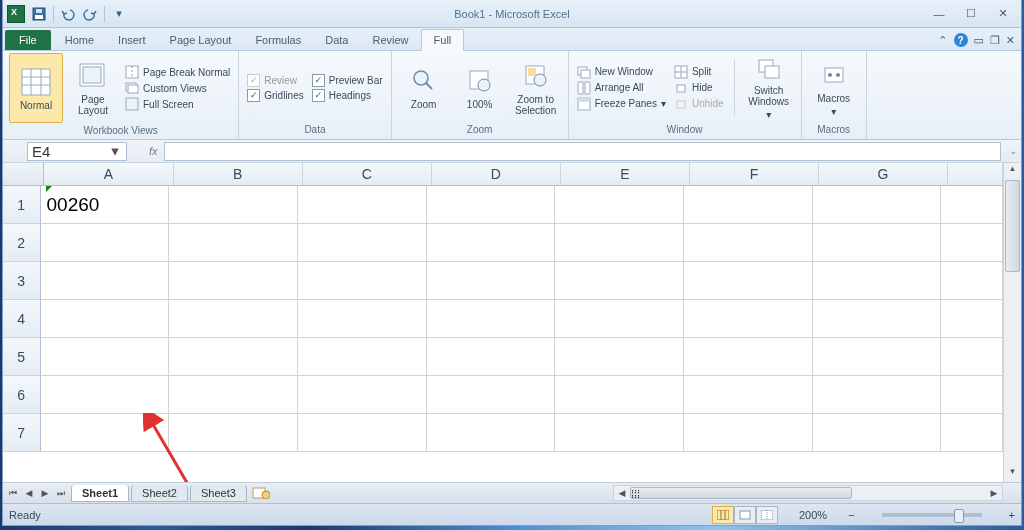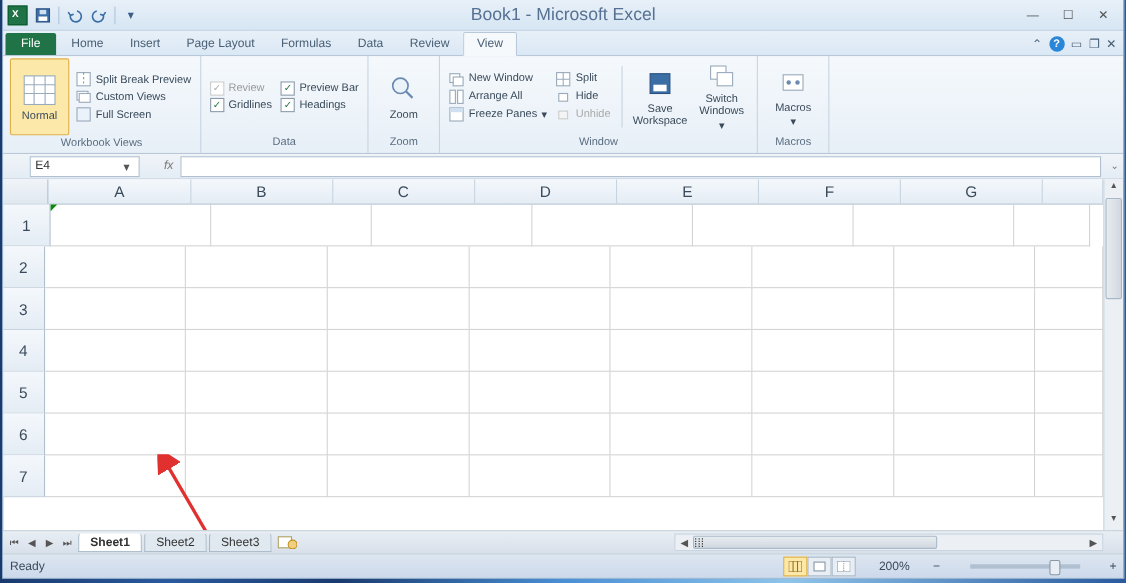--- a/index.html
+++ b/index.html
@@ -3,21 +3,21 @@
 <meta charset="utf-8">
 <style>
 html,body{margin:0;padding:0;font-family:"Segoe UI",Tahoma,sans-serif;font-size:11px;background:linear-gradient(90deg,#1a3a6e 0%,#2a5a9e 15%,#1a3a6e 30%,#4a8fd4 50%,#8fc4ea 70%,#2a5a9e 100%);width:1024px;height:530px;overflow:hidden;color:#333}
 .window{background:#fff;margin:0 2px 2px 2px;border:1px solid #80a0c0;border-top:none;height:525px;display:flex;flex-direction:column}
 .titlebar{height:27px;background:linear-gradient(#e8f0f8,#d6e6f4);display:flex;align-items:center;border-bottom:1px solid #b0c4de;position:relative}
 .app-icon{width:16px;height:16px;margin-left:4px;background:#207346;border:1px solid #0a5a2e;position:relative}
 .app-icon::after{content:"X";position:absolute;color:#fff;font-size:9px;font-weight:bold;left:3px;top:1px}
 .qat{display:flex;align-items:center;margin-left:4px;gap:2px}
 .qat-btn{width:20px;height:20px;display:flex;align-items:center;justify-content:center;color:#3b5e89}
 .qat-sep{width:1px;height:16px;background:#b0c4de;margin:0 2px}
-.title{position:absolute;left:50%;transform:translateX(-50%);color:#567191;font-size:16px}
+.title{position:absolute;left:50%;transform:translateX(-50%);color:#567191;font-size:11px}
 .win-ctrl{position:absolute;right:4px;display:flex;gap:4px}
 .win-btn{width:28px;height:17px;display:flex;align-items:center;justify-content:center;color:#555;font-size:11px}
 .tabs{height:22px;background:linear-gradient(#e8f0f8,#dae8f5);display:flex;align-items:flex-end;padding-left:2px;border-bottom:1px solid #b8c8d8;position:relative}
 .file-tab{background:#207346;color:#fff;padding:4px 14px;font-size:11px;margin-right:2px;border-radius:2px 2px 0 0}
 .tab{padding:4px 12px;color:#4a6075;cursor:default}
 .tab.active{background:#f5f9fc;border:1px solid #b8c8d8;border-bottom:1px solid #f5f9fc;border-radius:2px 2px 0 0;margin-bottom:-1px}
 .tab-right{position:absolute;right:6px;bottom:3px;display:flex;gap:6px;align-items:center;color:#4a6075}
 .help-ic{width:14px;height:14px;border-radius:50%;background:#2a86d8;color:#fff;display:flex;align-items:center;justify-content:center;font-size:10px;font-weight:bold}
 .ribbon{height:88px;background:linear-gradient(#f5f9fc,#e7eff7);display:flex;border-bottom:1px solid #b8c8d8}
 .grp{border-right:1px solid #c8d4e0;padding:2px 6px;display:flex;flex-direction:column;align-items:center}
@@ -25,21 +25,21 @@
 .grp-label{font-size:10px;color:#5a6d82;text-align:right;padding:2px 0}
 .big-btn{display:flex;flex-direction:column;align-items:center;justify-content:center;padding:2px 4px;gap:2px;width:44px;height:64px;font-size:10px;color:#3a4a5a;text-align:center;line-height:11px}
 .big-btn.sel{background:#fce8a8;border:1px solid #e0b048;border-radius:2px}
 .big-ic{width:32px;height:32px;display:flex;align-items:center;justify-content:center}
 .sm-list{display:flex;flex-direction:column;gap:2px;padding:2px}
 .sm-item{display:flex;align-items:center;gap:4px;font-size:10px;color:#3a4a5a;white-space:nowrap}
 .sm-ic{width:14px;height:14px;flex-shrink:0}
 .cb{width:11px;height:11px;border:1px solid #8a9aac;background:#fff;display:inline-flex;align-items:center;justify-content:center;font-size:9px;color:#207346}
 .cb.dis{color:#aaa;border-color:#ccc}
 .fbar{height:22px;background:linear-gradient(#f0f4f8,#e4ecf4);display:flex;align-items:center;border-bottom:1px solid #c8d4e0;position:relative}
-.namebox{width:90px;height:17px;background:#fff;border:1px solid #b0c0d0;margin-left:24px;padding:0 4px;font-size:11px;display:flex;align-items:center}
+.namebox{width:90px;height:17px;background:#fff;border:1px solid #b0c0d0;margin-left:24px;padding:0 4px;font-size:15px;display:flex;align-items:center}
 .namebox-dd{width:14px;color:#555;text-align:center}
 .fx{margin-left:12px;font-style:italic;color:#7a7a7a;font-size:11px}
 .fbar-in{flex:1;height:17px;background:#fff;border:1px solid #b0c0d0;margin:0 20px 0 6px}
 .fbar-exp{position:absolute;right:4px;color:#777;font-size:9px}
 .grid-area{flex:1;display:flex;position:relative;overflow:hidden}
 .grid-main{flex:1;overflow:hidden}
 .col-hdrs{height:22px;display:flex;background:linear-gradient(#f4f8fc,#e4ecf4);border-bottom:1px solid #b0c0d0}
 .corner{width:42px;border-right:1px solid #b0c0d0;background:linear-gradient(#f0f4f8,#e0e8f0)}
 .col-h{width:133px;border-right:1px solid #c8d4e0;display:flex;align-items:center;justify-content:center;font-size:14px;color:#3a4a5a}
 .col-h.last{width:56px}
@@ -111,21 +111,21 @@
  </div>
 
  <div class="tabs">
   <div class="file-tab">File</div>
   <div class="tab">Home</div>
   <div class="tab">Insert</div>
   <div class="tab">Page Layout</div>
   <div class="tab">Formulas</div>
   <div class="tab">Data</div>
   <div class="tab">Review</div>
-  <div class="tab active">View</div>
+  <div class="tab active">Full</div>
   <div class="tab-right">
    <span>⌃</span>
    <div class="help-ic">?</div>
    <span>▭</span>
    <span>❐</span>
    <span>✕</span>
   </div>
  </div>
 
  <div class="ribbon">
@@ -136,29 +136,39 @@
               <svg width="30" height="28">
                 <rect x="1" y="1" width="28" height="26" fill="#fff" stroke="#9ab"></rect>
                 <line x1="1" y1="9" x2="29" y2="9" stroke="#9ab"></line>
                 <line x1="1" y1="17" x2="29" y2="17" stroke="#9ab"></line>
                 <line x1="10" y1="1" x2="10" y2="27" stroke="#9ab"></line>
                 <line x1="20" y1="1" x2="20" y2="27" stroke="#9ab"></line>
               </svg>
             </div>
      <span>Normal</span>
     </div>
+    <div class="big-btn">
+     <div class="big-ic">
+              <svg width="30" height="28">
+                <rect x="2" y="2" width="24" height="22" fill="#fff" stroke="#9ab"></rect>
+                <rect x="5" y="5" width="18" height="16" fill="#eaf2fa" stroke="#9ab"></rect>
+              </svg>
+            </div>
+     <span style="white-space:pre">Page
+Layout</span>
+    </div>
     <div class="sm-list">
      <div class="sm-item">
               <span class="sm-ic">
                 <svg width="14" height="14">
                   <rect x="1" y="1" width="12" height="12" fill="#fff" stroke="#9ab"></rect>
                   <line x1="7" y1="1" x2="7" y2="13" stroke="#6a8" stroke-dasharray="2"></line>
                 </svg>
               </span>
-              <span>Split Break Preview</span>
+              <span>Page Break Normal</span>
             </div>
      <div class="sm-item">
               <span class="sm-ic">
                 <svg width="14" height="14">
                   <rect x="1" y="2" width="10" height="8" fill="#fff" stroke="#9ab"></rect>
                   <rect x="3" y="4" width="10" height="8" fill="#fff" stroke="#9ab"></rect>
                 </svg>
               </span>
               <span>Custom Views</span>
             </div>
@@ -205,20 +215,40 @@
    <div class="grp-body">
     <div class="big-btn">
             <div class="big-ic">
               <svg width="24" height="24">
                 <circle cx="9" cy="9" r="7" fill="#eaf2fa" stroke="#6a8ab0" stroke-width="1.5"></circle>
                 <line x1="14" y1="14" x2="20" y2="20" stroke="#6a8ab0" stroke-width="2"></line>
               </svg>
             </div>
             <span>Zoom</span>
           </div>
+    <div class="big-btn">
+            <div class="big-ic">
+              <svg width="24" height="24">
+                <rect x="2" y="2" width="18" height="18" fill="#fff" stroke="#9ab"></rect>
+                <circle cx="16" cy="16" r="6" fill="#eaf2fa" stroke="#6a8ab0"></circle>
+              </svg>
+            </div>
+            <span>100%</span>
+          </div>
+    <div class="big-btn">
+            <div class="big-ic">
+              <svg width="24" height="24">
+                <rect x="2" y="2" width="18" height="18" fill="#fff" stroke="#9ab"></rect>
+                <rect x="4" y="4" width="8" height="8" fill="#fadca0"></rect>
+                <circle cx="16" cy="16" r="6" fill="#eaf2fa" stroke="#6a8ab0"></circle>
+              </svg>
+            </div>
+            <span style="white-space:pre">Zoom to
+Selection</span>
+          </div>
    </div>
    <div class="grp-label">Zoom</div>
   </div>
 
   <div class="grp">
    <div class="grp-body">
     <div class="sm-list">
      <div class="sm-item">
               <span class="sm-ic">
                 <svg width="14" height="14">
@@ -266,30 +296,20 @@
      <div class="sm-item" style="color:#aaa">
               <span class="sm-ic">
                 <svg width="14" height="14">
                   <rect x="3" y="4" width="8" height="7" fill="#f4f4f4" stroke="#ccc"></rect>
                 </svg>
               </span>
               <span>Unhide</span>
             </div>
     </div>
     <div style="width:1px;background:#c8d4e0;height:56px;margin:0 4px"></div>
-    <div class="big-btn">
-            <div class="big-ic">
-              <svg width="24" height="24">
-                <rect x="3" y="3" width="18" height="18" fill="#3b6ea5" stroke="#2a5080"></rect>
-                <rect x="6" y="13" width="12" height="6" fill="#fff"></rect>
-              </svg>
-            </div>
-            <span style="white-space:pre">Save
-Workspace</span>
-          </div>
     <div class="big-btn"><div class="big-ic">
               <svg width="24" height="24">
                 <rect x="2" y="3" width="14" height="12" fill="#fff" stroke="#9ab"></rect>
                 <rect x="8" y="9" width="14" height="12" fill="#fff" stroke="#9ab"></rect>
               </svg>
             </div><span style="white-space:pre">Switch
 Windows</span> ▾</div>
    </div>
    <div class="grp-label">Window</div>
   </div>
@@ -328,20 +348,21 @@
     <div class="col-h">C</div>
     <div class="col-h">D</div>
     <div class="col-h">E</div>
     <div class="col-h">F</div>
     <div class="col-h">G</div>
     <div class="col-h last"></div>
    </div>
    <div class="rows">
     <div class="row">
             <div class="row-h">1</div>
+            <div class="cell">00260</div>
             <div class="cell"></div>
             <div class="cell"></div>
             <div class="cell"></div>
             <div class="cell"></div>
             <div class="cell"></div>
             <div class="cell"></div>
             <div class="cell last"></div>
           </div>
     <div class="row">
             <div class="row-h">2</div>

